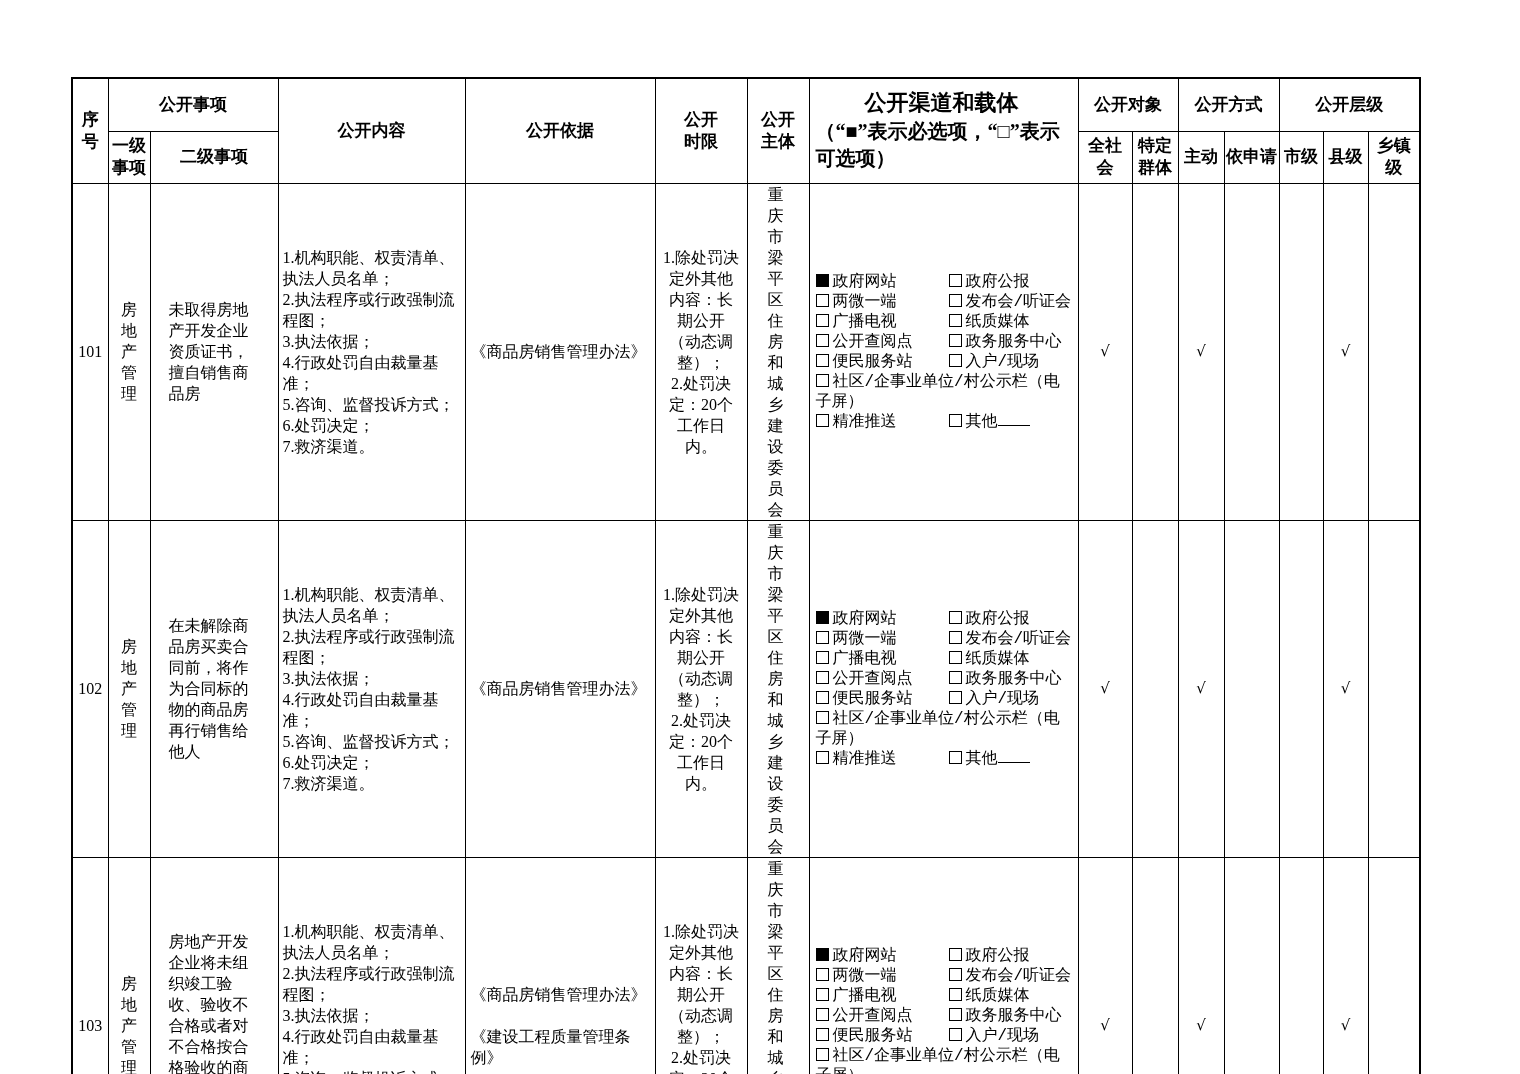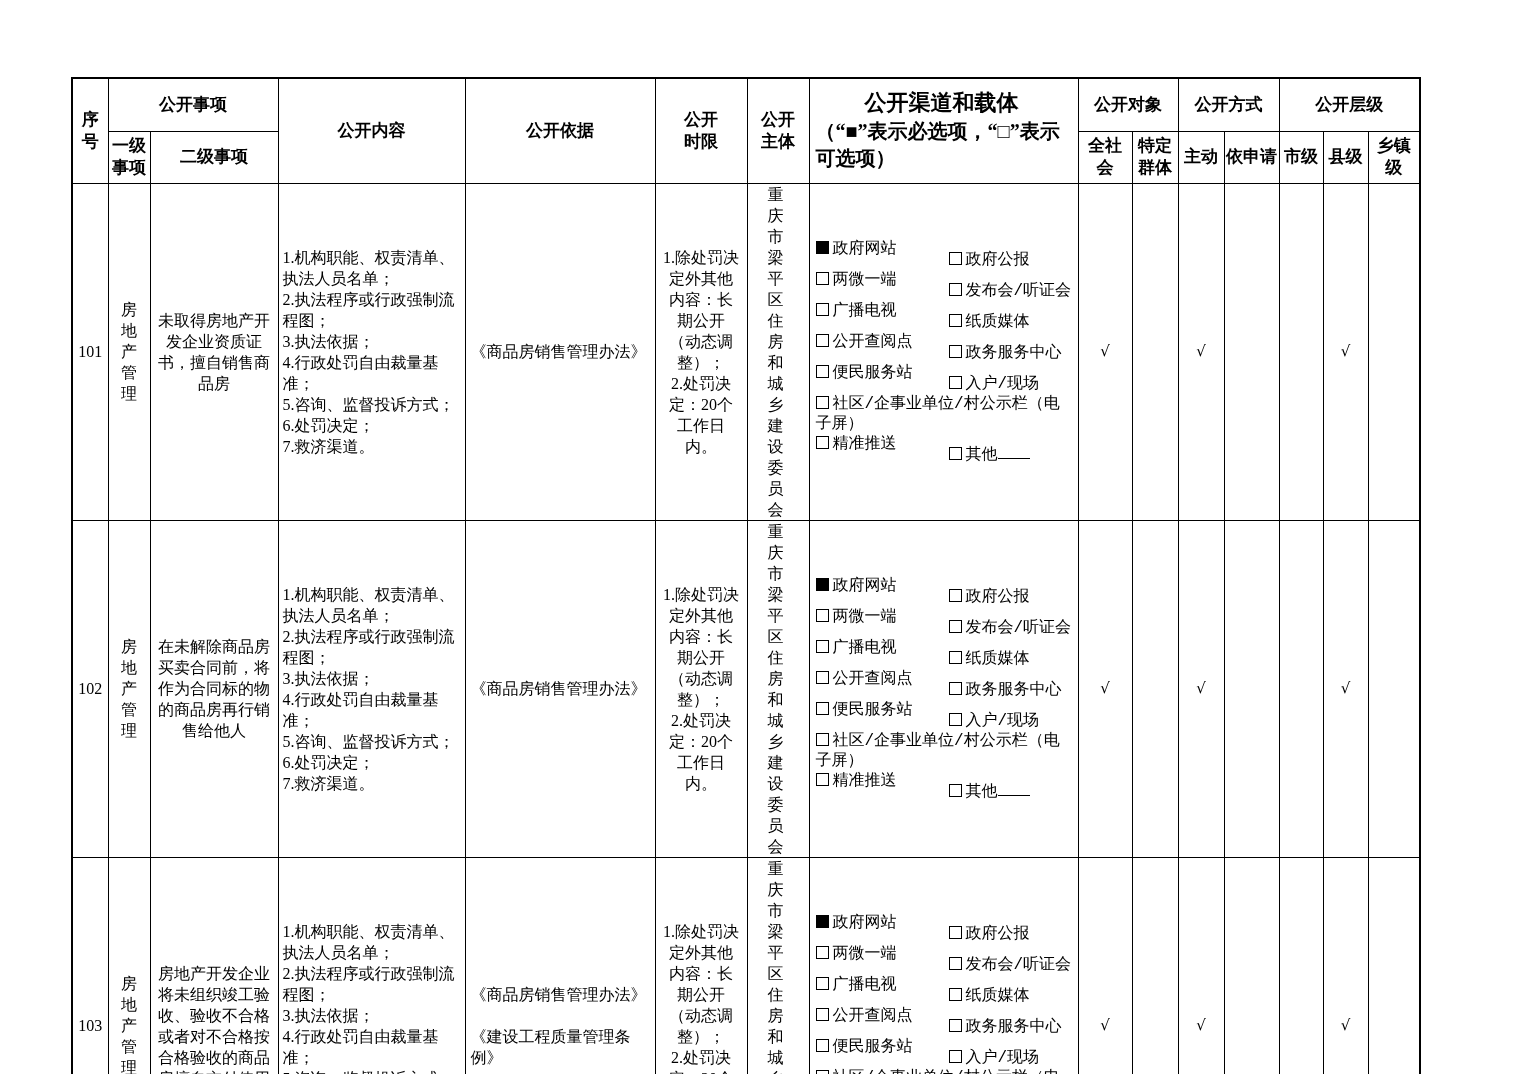--- a/index.html
+++ b/index.html
@@ -36,36 +36,36 @@
   tbody tr:nth-child(1) { height: 237px; }
   tbody tr:nth-child(2) { height: 233px; }
   tbody tr:nth-child(3) { height: 238px; }
 
   .pre { white-space: pre-line; }
 
   tbody td { font-size: 16px; line-height: 21px; }
 
   .c-index   { text-align: center; }
   .c-cat     { text-align: center; padding: 8px 5px; }
-  .c-item    { text-align: center; padding: 0 5px; }
+  .c-item    { text-align: left; padding: 0 18px; }
   .c-content { text-align: left; padding: 0 4px; }
   .c-basis   { text-align: left; padding: 0 5px; margin-left: 16px; }
   .c-time    { text-align: center; padding: 0 6px; }
   .c-subject { text-align: left; padding: 0 20px; }
   .c-channel { text-align: left; padding: 0 6px; line-height: 20px; }
   .c-mark    { text-align: center; font-family: "DejaVu Sans", sans-serif; font-size: 15px; }
 
   .th-channel { padding: 2px 10px 2px 6px; }
   .ch-title { text-align: center; font-size: 22px; }
   .ch-note  { text-align: left; font-size: 20px; white-space: pre-line; line-height: 1.35; }
 
   .ch-line { display: flex; font-family: Liberation Mono, monospace; }
   .ch-item { white-space: nowrap; }
   .ch-item.l { width: 133px; flex: none; }
-  .ch-item.r { flex: 1; margin-top: 11px; }
+  .ch-item.r { flex: 1; }
   .ch-item.wide { white-space: normal; width: 100%; }
 
   .cb {
     display: inline-block;
     width: 13px; height: 13px;
     border: 1.5px solid #000;
     margin-right: 4px;
     vertical-align: -1px;
   }
   .cb.filled { background: #000; border-color: #000; }

